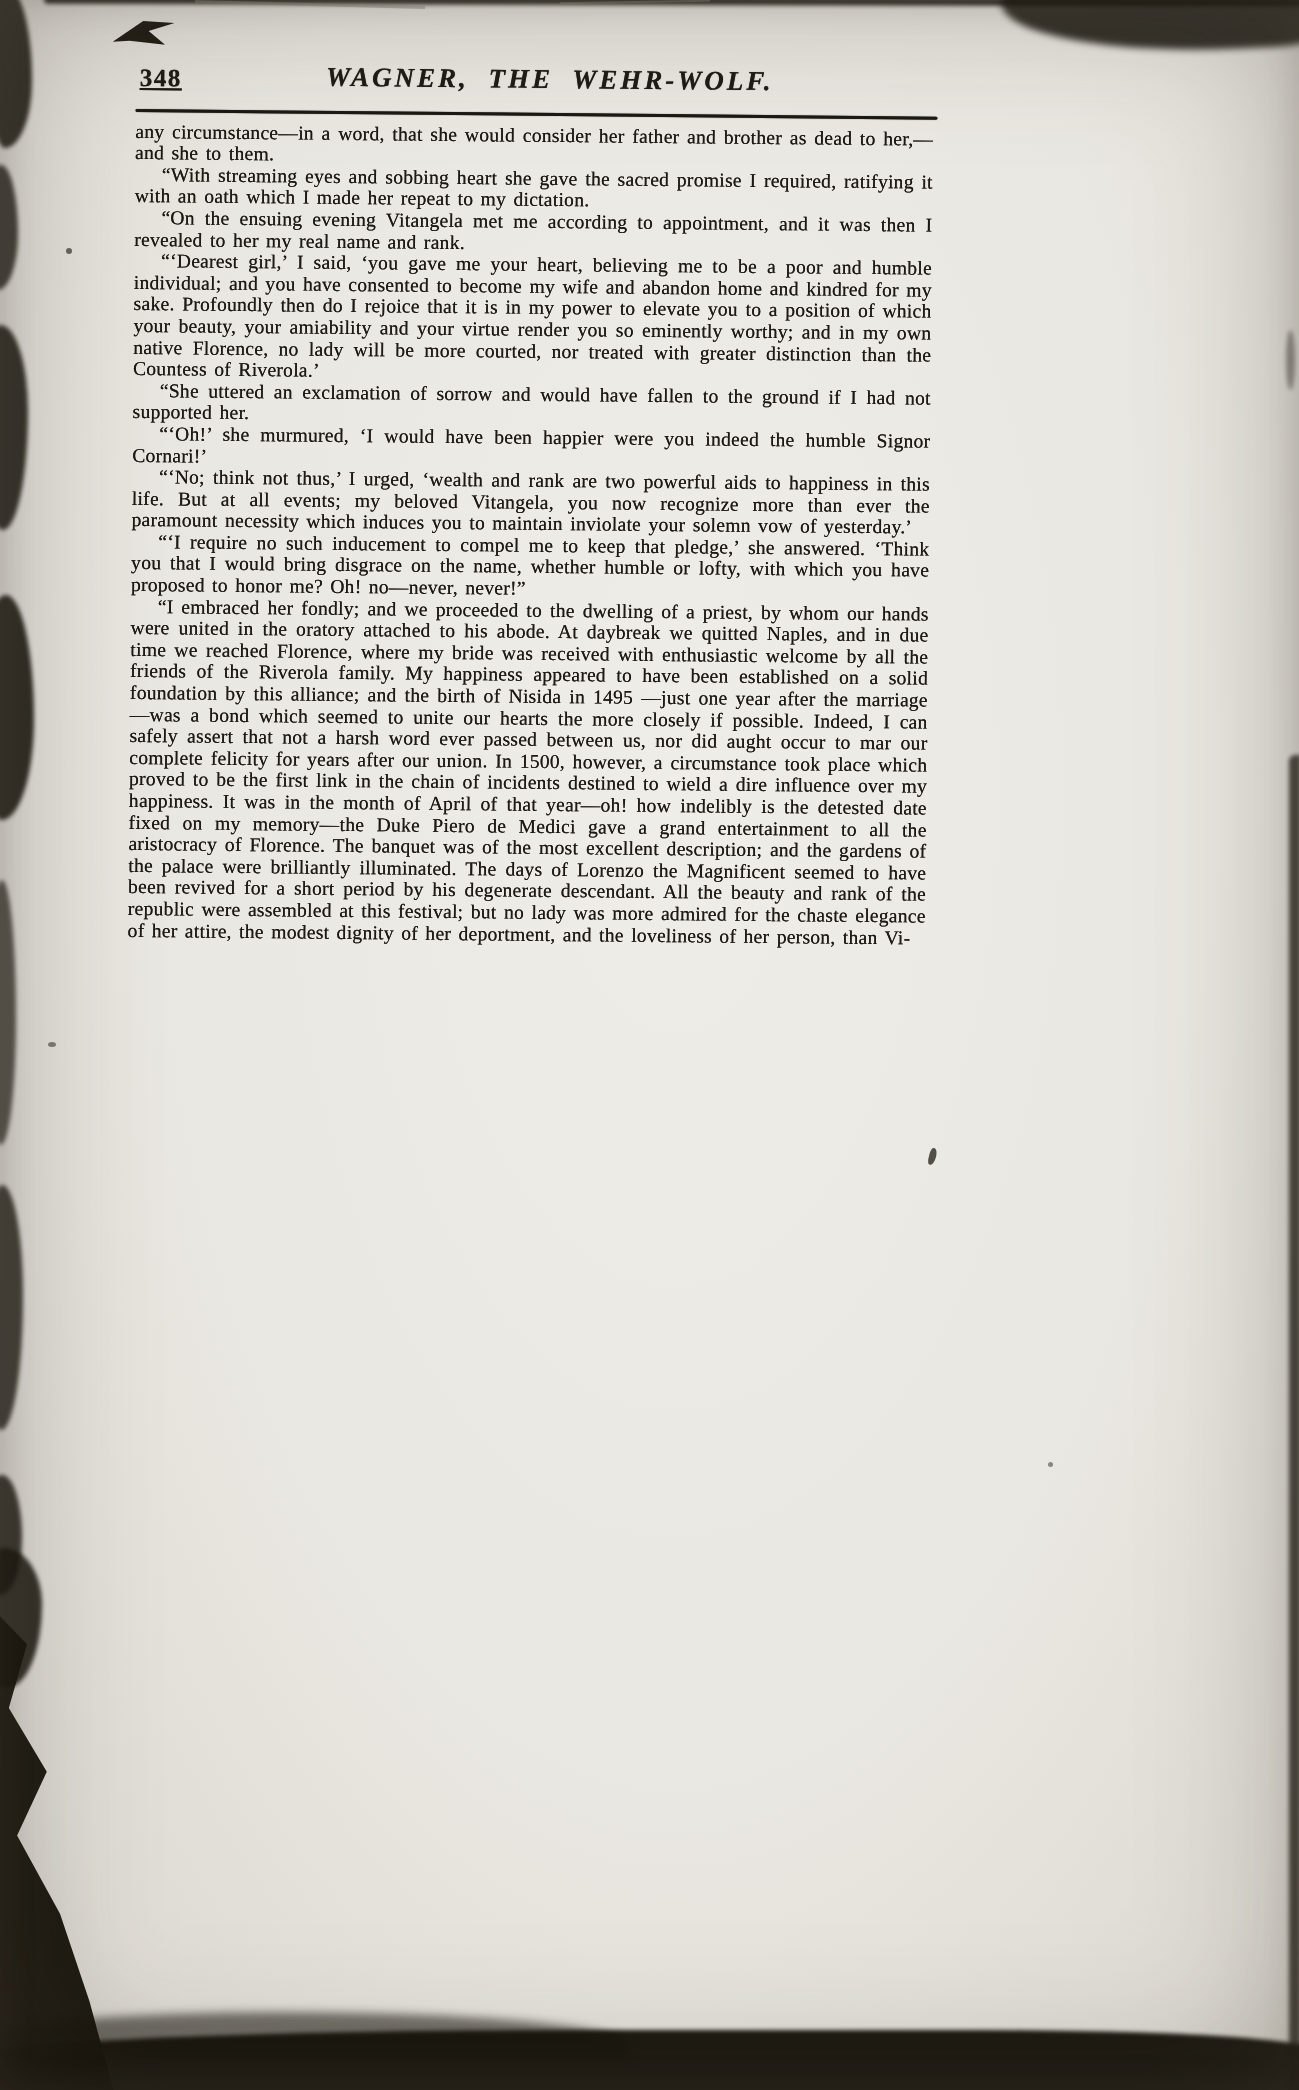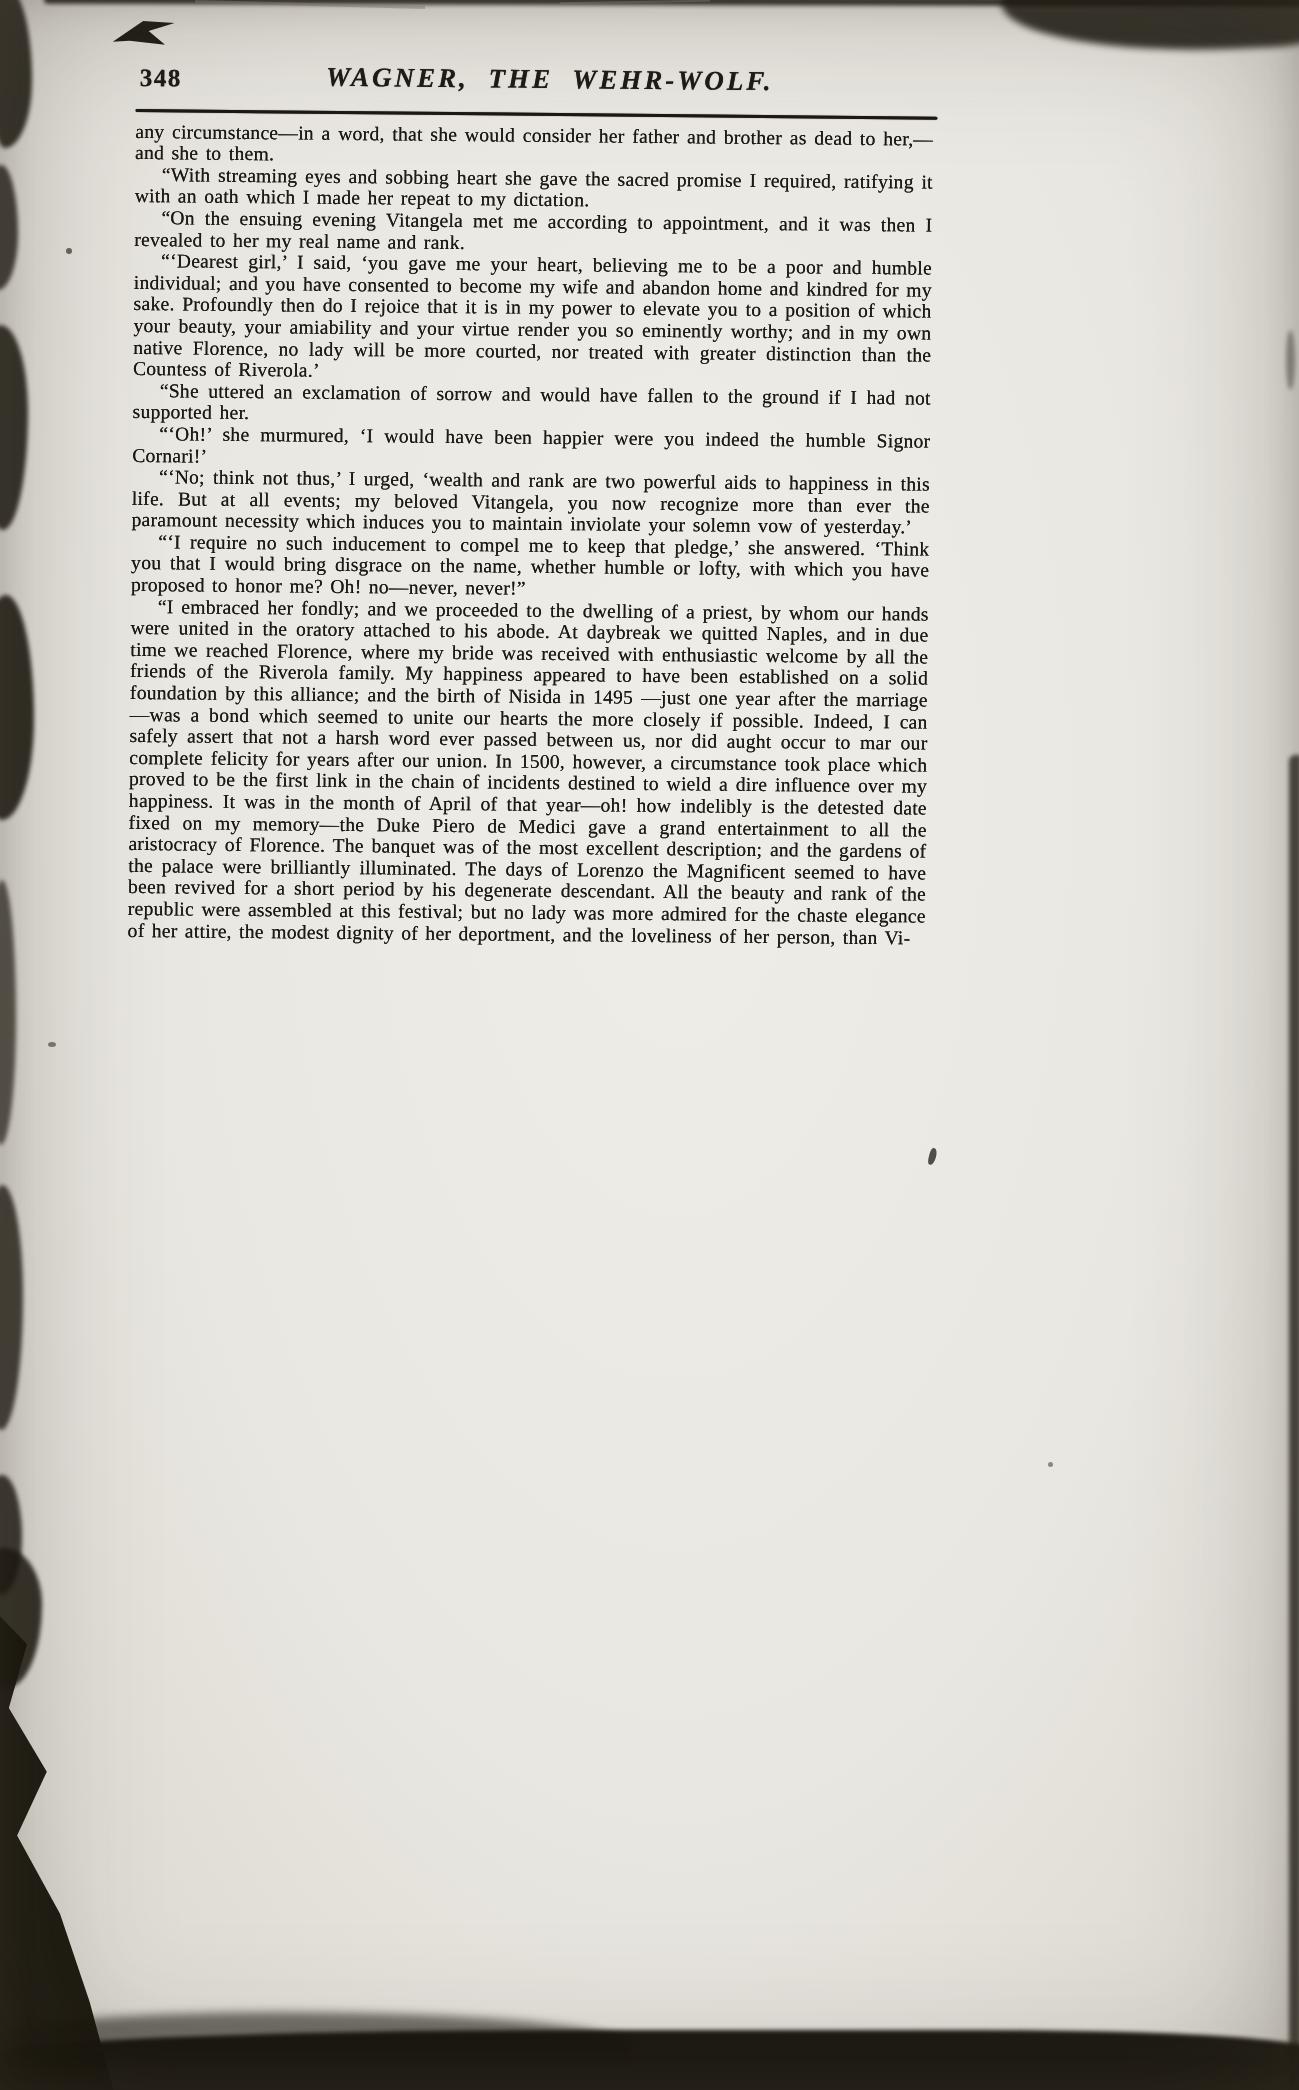--- a/index.html
+++ b/index.html
@@ -44,20 +44,21 @@
     height: 38px;
   }
   .pagenum {
     position: absolute;
     left: 4px;
     top: 4px;
     font-size: 25px;
     font-weight: 700;
     letter-spacing: 1.5px;
     text-shadow: 0 0 0.7px rgba(25, 20, 15, 0.9);
+    text-decoration: underline;
   }
   .title {
     display: block;
     text-align: center;
     padding-left: 30px;
     font-size: 27px;
     font-style: italic;
     font-weight: 600;
     letter-spacing: 3px;
     word-spacing: 10px;

